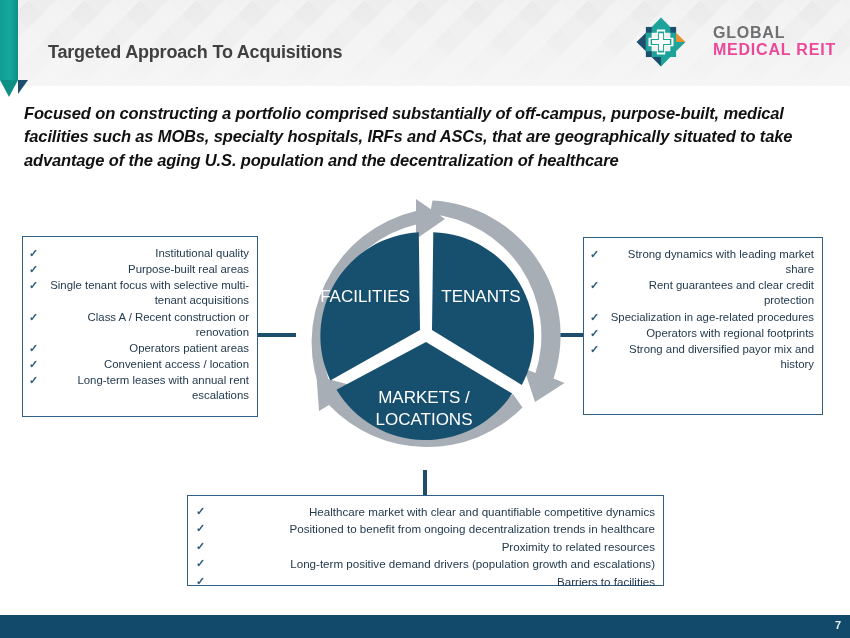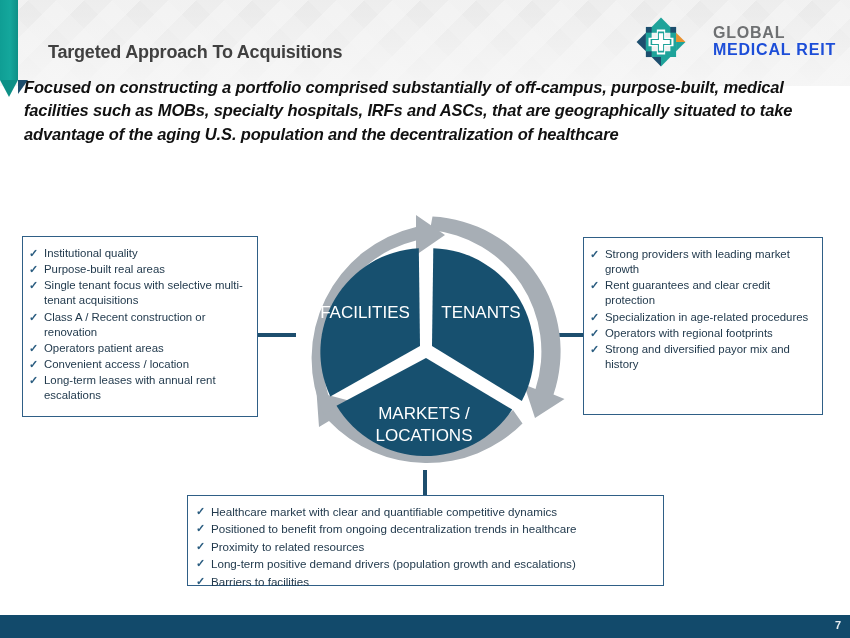--- a/index.html
+++ b/index.html
@@ -53,25 +53,25 @@
     border-left:0 solid transparent;
     border-right:10px solid transparent;
     border-top:14px solid #1d4e6e;
   }
 
   
   .logo{position:absolute;right:14px;top:16px;display:flex;align-items:center;gap:26px;}
   .logo-mark{width:52px;height:52px;}
   .logo-text{display:flex;flex-direction:column;line-height:1.04;}
   .logo-l1{font-size:16px;font-weight:bold;color:#6e7072;letter-spacing:.8px;}
-  .logo-l2{font-size:16px;font-weight:bold;color:#1d4ed8;letter-spacing:.8px;}
+  .logo-l2{font-size:16px;font-weight:bold;color:#ec4899;letter-spacing:.8px;}
 
   
   .subtitle{
-    position:absolute;left:24px;top:76px;width:800px;
+    position:absolute;left:24px;top:102px;width:800px;
     font-size:16.5px;font-weight:bold;font-style:italic;
     color:#111;line-height:1.42;letter-spacing:-.15px;
   }
 
   
   .conn{position:absolute;background:#1d4e6e;}
 
   
   .box{
     position:absolute;background:#ffffff;
@@ -81,29 +81,29 @@
   .box ul{list-style:none;margin:0;padding:0;}
   .box li{
     display:flex;align-items:flex-start;
     font-size:11.4px;color:#223a4d;line-height:1.33;
     margin-bottom:1px;
   }
   .chk{
     flex:0 0 auto;width:15px;color:#2b5d80;
     font-size:11px;line-height:1.33;font-weight:bold;
   }
-  .litxt{flex:1 1 auto;}
+  .litxt{flex:1 1 auto;text-align:right;}
 
   #box-left{left:22px;top:236px;width:236px;height:181px;padding:9px 8px 8px 6px;}
   #box-right{left:583px;top:237px;width:240px;height:178px;padding:9px 8px 8px 6px;}
   #box-bottom{left:187px;top:495px;width:477px;height:91px;padding:8px 8px 8px 8px;}
   #box-bottom li{font-size:11.6px;margin-bottom:2px;}
 
   
-  .diagram{position:absolute;left:272px;top:206px;width:308px;height:292px;}
+  .diagram{position:absolute;left:272px;top:190px;width:308px;height:292px;}
   .diagram svg{display:block;}
   .sector-label{
     fill:#ffffff;font-family:"Liberation Sans",sans-serif;
     font-size:17px;text-anchor:middle;
   }
 
   
   .footer{
     position:absolute;left:0;bottom:0;width:850px;height:23px;
     background:#124a6b;
@@ -247,21 +247,21 @@
         <span class="chk">✓</span>
         <span class="litxt">Long-term leases with annual rent escalations</span>
       </li>
     </ul>
 </div>
 
 <div class="box" id="box-right">
   <ul>
       <li>
         <span class="chk">✓</span>
-        <span class="litxt">Strong providers with leading market growth</span>
+        <span class="litxt">Strong dynamics with leading market share</span>
       </li>
       <li>
         <span class="chk">✓</span>
         <span class="litxt">Rent guarantees and clear credit protection</span>
       </li>
       <li>
         <span class="chk">✓</span>
         <span class="litxt">Specialization in age-related procedures</span>
       </li>
       <li>

